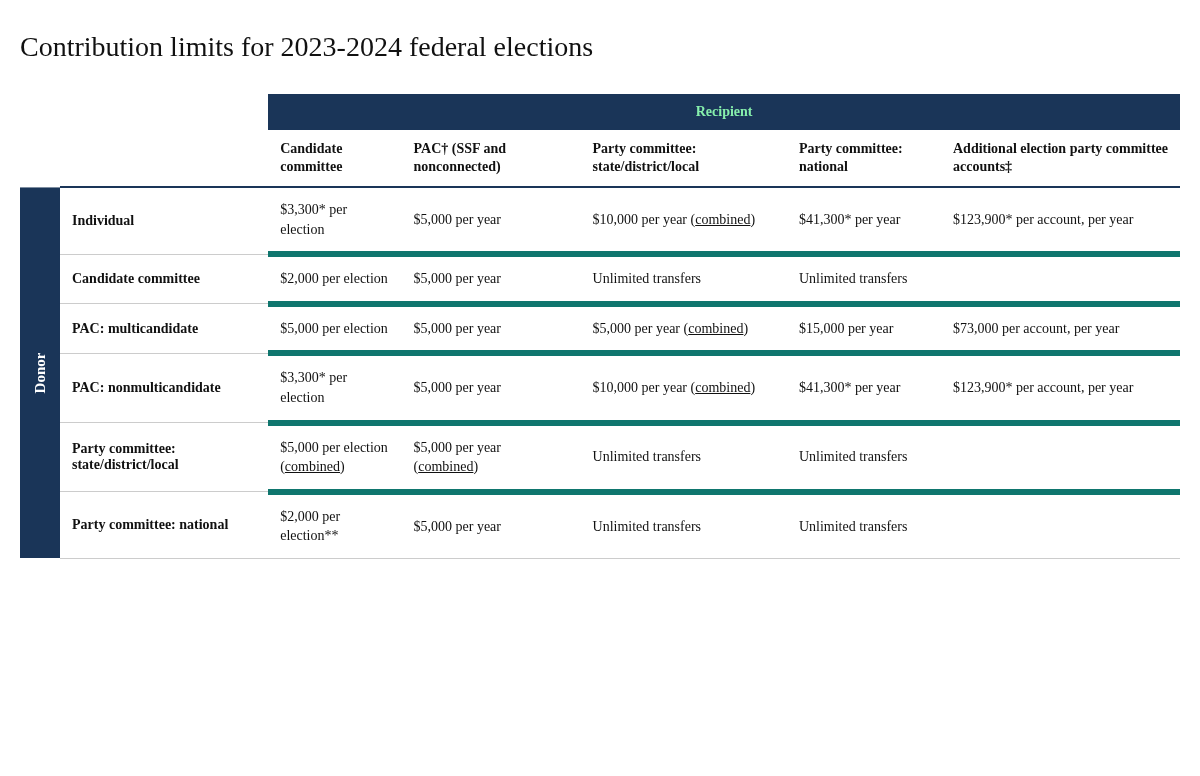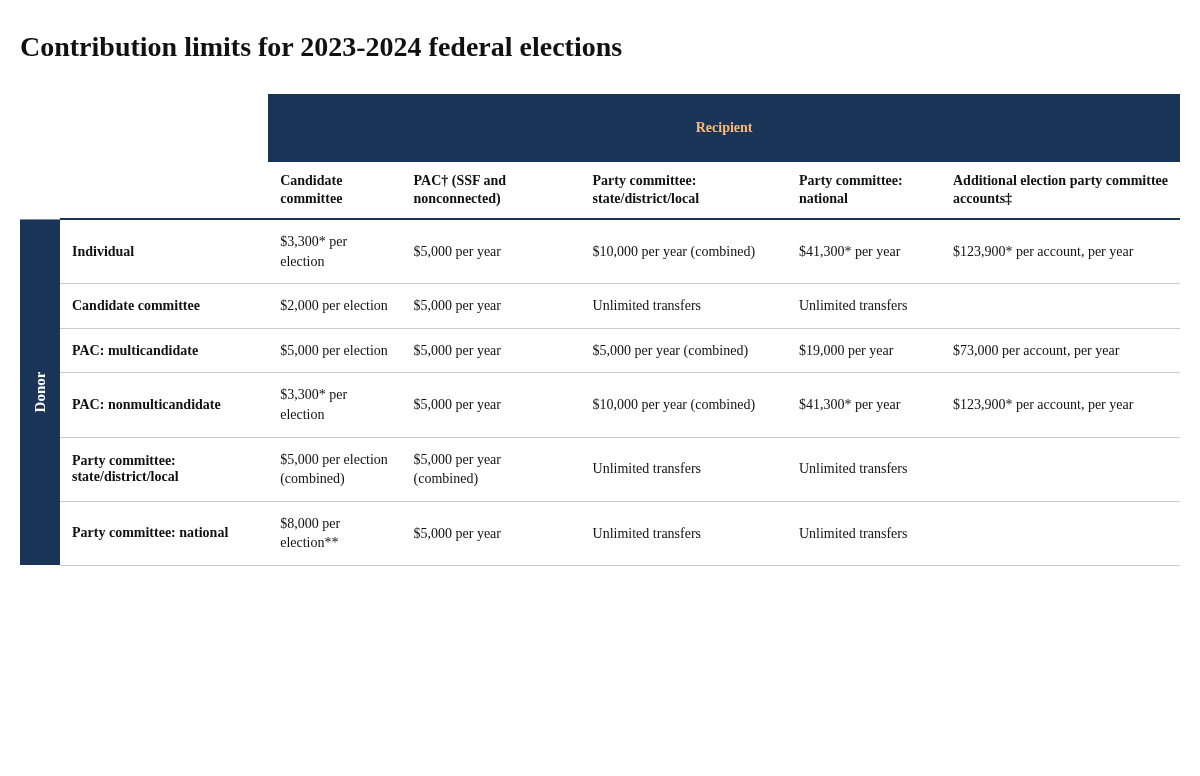--- a/index.html
+++ b/index.html
@@ -4,39 +4,39 @@
   <style>
     * { box-sizing: border-box; margin: 0; padding: 0; }
     body {
       font-family: Georgia, 'Times New Roman', serif;
       background: #fff;
       padding: 30px 20px;
       color: #111;
     }
     h1 {
       font-size: 28px;
-      font-weight: bold;
+      font-weight: normal;
       margin-bottom: 30px;
       line-height: 1.2;
     }
     .table-wrapper {
       width: 100%;
       overflow-x: auto;
     }
     table {
       border-collapse: collapse;
       width: 100%;
       font-size: 14px;
     }
     .recipient-header {
       background-color: #1a3558;
-      color: #fdba74;
+      color: #86efac;
       text-align: center;
       font-weight: bold;
-      padding: 26px 12px;
+      padding: 10px 12px;
     }
     .col-header {
       background-color: #fff;
       font-weight: bold;
       vertical-align: bottom;
       padding: 10px 12px;
       border-bottom: 2px solid #1a3558;
       line-height: 1.3;
     }
     .donor-label-cell {
@@ -57,27 +57,28 @@
       padding: 12px 12px;
       border-bottom: 1px solid #ccc;
       border-top: 1px solid #ccc;
       min-width: 130px;
       background-color: #fff;
     }
     td.data-cell {
       padding: 12px 12px;
       vertical-align: middle;
       border-bottom: 1px solid #ccc;
-      border-top: 1px solid #0f766e;
+      border-top: 6px solid #0f766e;
       line-height: 1.4;
     }
     tr:first-child td.data-cell, tr:first-child .row-header {
       border-top: 2px solid #1a3558;
     }
     .underline-text {
+      text-decoration: underline;
     }
     .dotted-underline {
       text-decoration-style: dotted;
     }
     .corner-cell {
       border: none;
       background: #fff;
     }
     .top-left-spacer {
       background: #fff;
@@ -125,42 +126,42 @@
           <td class="data-cell">$5,000 per year</td>
           <td class="data-cell">Unlimited transfers</td>
           <td class="data-cell">Unlimited transfers</td>
           <td class="data-cell"></td>
         </tr>
         <tr>
           <td class="row-header">PAC: multicandidate</td>
           <td class="data-cell">$5,000 per election</td>
           <td class="data-cell">$5,000 per year</td>
           <td class="data-cell">$5,000 per year (<span class="underline-text">combined</span>)</td>
-          <td class="data-cell">$19,000 per year</td>
+          <td class="data-cell">$15,000 per year</td>
           <td class="data-cell">$73,000 per account, per year</td>
         </tr>
         <tr>
           <td class="row-header">PAC: nonmulticandidate</td>
           <td class="data-cell">$3,300* per election</td>
           <td class="data-cell">$5,000 per year</td>
           <td class="data-cell">$10,000 per year (<span class="underline-text">combined</span>)</td>
           <td class="data-cell">$41,300* per year</td>
           <td class="data-cell">$123,900* per account, per year</td>
         </tr>
         <tr>
           <td class="row-header">Party committee: state/district/local</td>
           <td class="data-cell">$5,000 per election<br>(<span class="underline-text">combined</span>)</td>
           <td class="data-cell">$5,000 per year<br>(<span class="underline-text">combined</span>)</td>
           <td class="data-cell">Unlimited transfers</td>
           <td class="data-cell">Unlimited transfers</td>
           <td class="data-cell"></td>
         </tr>
         <tr>
           <td class="row-header">Party committee: national</td>
-          <td class="data-cell">$8,000 per election**</td>
+          <td class="data-cell">$2,000 per election**</td>
           <td class="data-cell">$5,000 per year</td>
           <td class="data-cell">Unlimited transfers</td>
           <td class="data-cell">Unlimited transfers</td>
           <td class="data-cell"></td>
         </tr>
       </tbody>
   </table>
 </div>
 
 </body></html>

